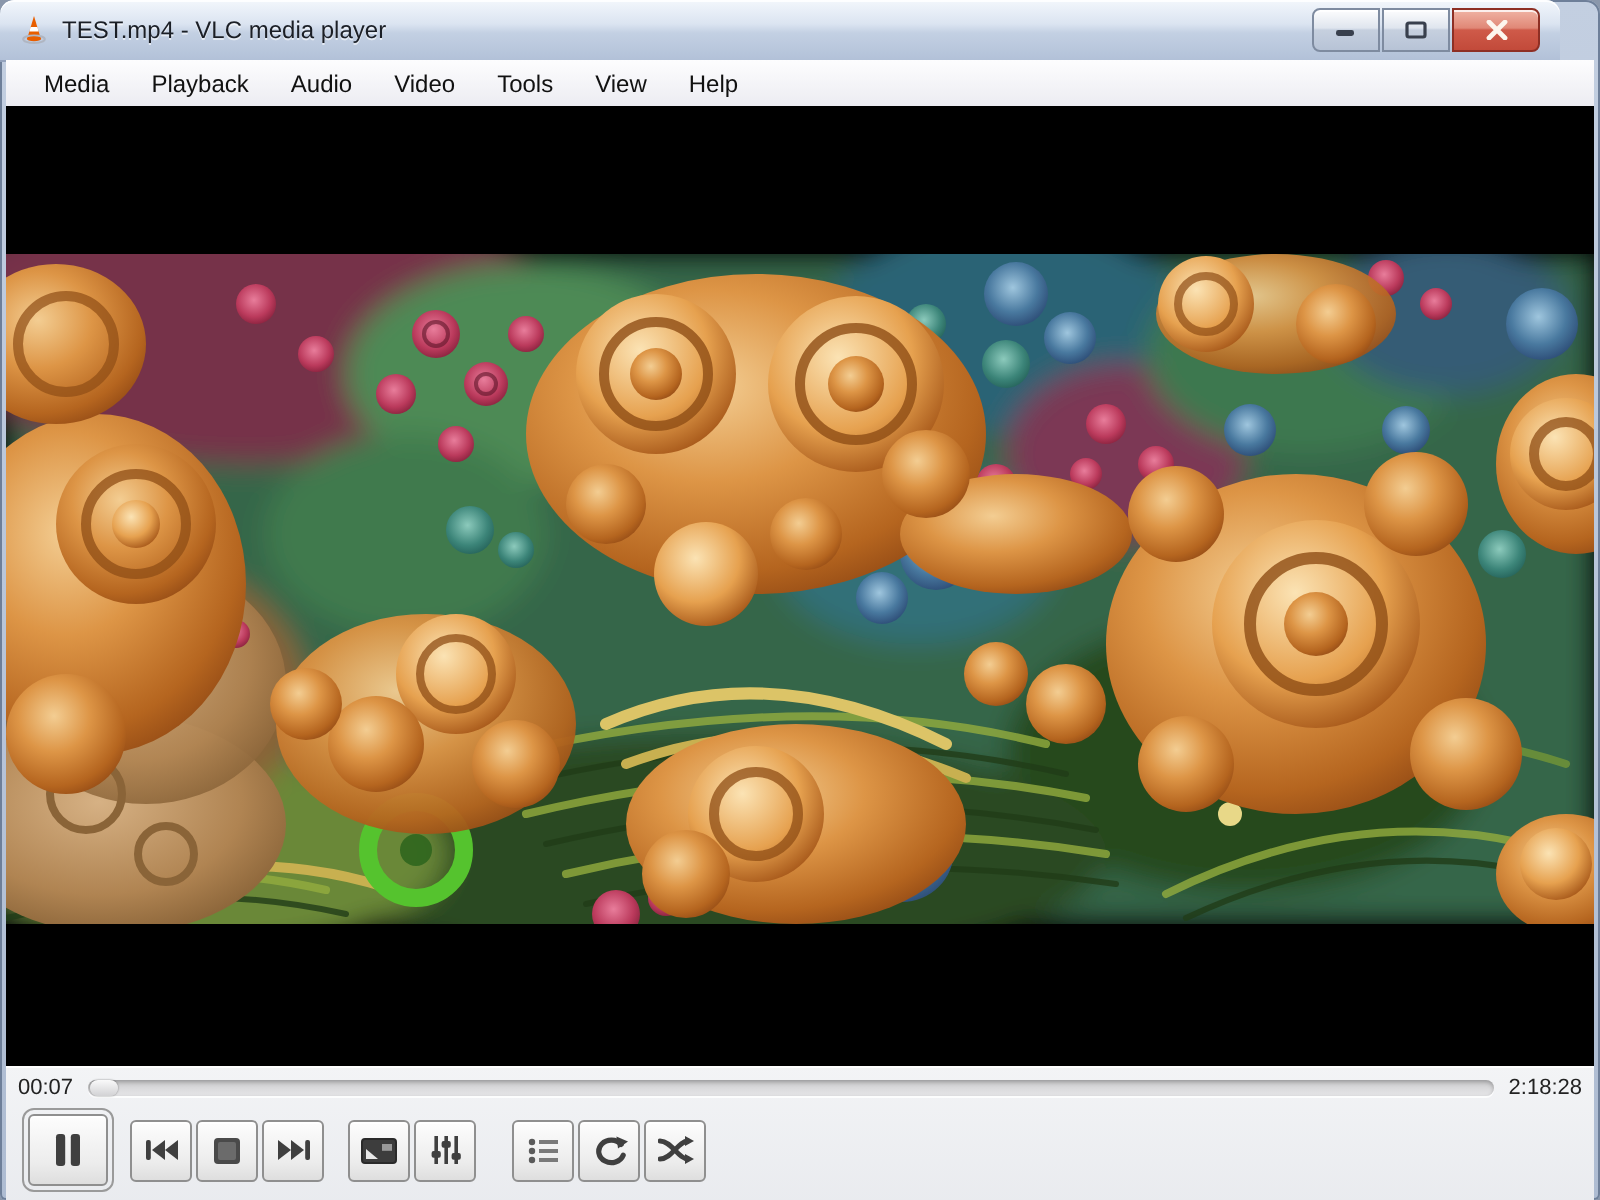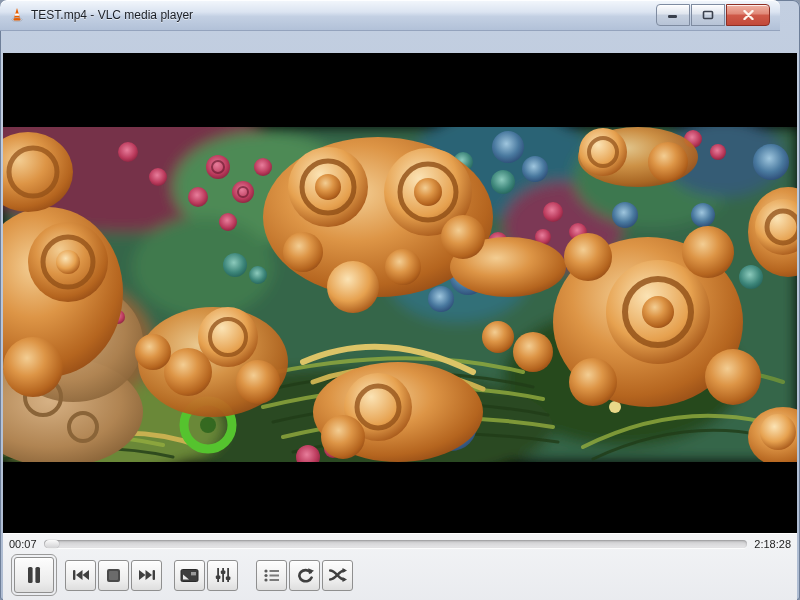--- a/index.html
+++ b/index.html
@@ -87,20 +87,29 @@
         </svg>
       </div>
       <div class="winbtn close">
         <svg class="icon" width="11" height="10" viewBox="0 0 11 10">
           <path d="M1.5,1 9.5,9 M9.5,1 1.5,9" stroke="#fdf6ee" stroke-width="2.4" stroke-linecap="round"></path>
         </svg>
       </div>
     </div>
   </div>
 
+  <div class="menubar">
+    <span class="menu-item">Media</span>
+    <span class="menu-item">Playback</span>
+    <span class="menu-item">Audio</span>
+    <span class="menu-item">Video</span>
+    <span class="menu-item">Tools</span>
+    <span class="menu-item">View</span>
+    <span class="menu-item">Help</span>
+  </div>
 
   <div class="video-area">
     <div class="video-frame">
       <svg viewBox="0 0 794 335" preserveAspectRatio="none">
         <defs>
           <radialGradient id="go" cx="40%" cy="35%" r="75%">
             <stop offset="0%" stop-color="#f3cd92"></stop>
               <stop offset="40%" stop-color="#dd9546"></stop>
             <stop offset="78%" stop-color="#b5651f"></stop>
               <stop offset="100%" stop-color="#8a4312"></stop>

